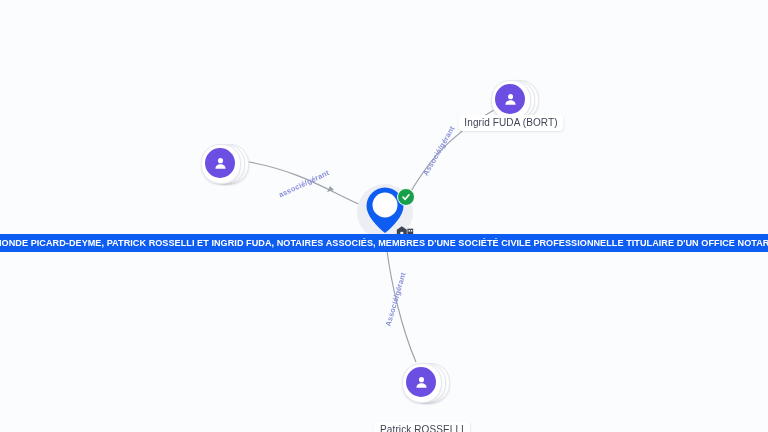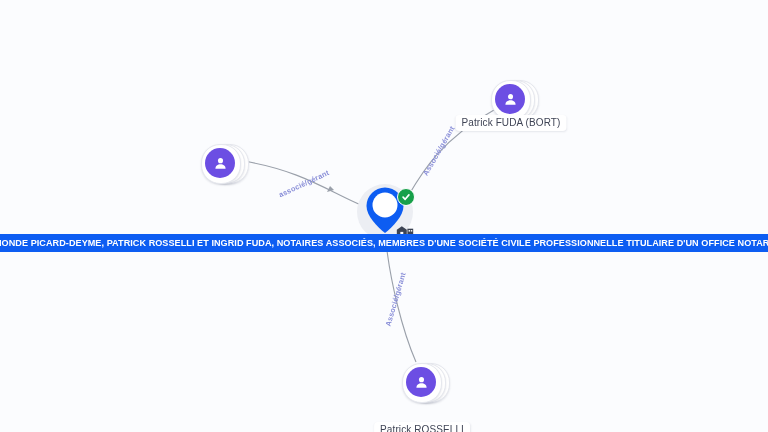--- a/index.html
+++ b/index.html
@@ -189,21 +189,21 @@
       <div class="card c2"></div>
       <div class="card c1"></div>
       <div class="avatar-circle">
         <svg width="17" height="17" viewBox="0 0 24 24" fill="#ffffff">
           <circle cx="12" cy="8" r="3.6"></circle>
           <path d="M4.8 19.4c0-3.9 3.2-6.2 7.2-6.2s7.2 2.3 7.2 6.2z"></path>
         </svg>
       </div>
     </div>
   </div>
-  <div class="node-label" style="left:511px; top:115px;">Patrick FUDA (BORT)</div>
+  <div class="node-label" style="left:511px; top:115px;">Ingrid FUDA (BORT)</div>
 
   <div class="person-node" style="left:221px; top:163px;">
     <div class="stack">
       <div class="card c3"></div>
       <div class="card c2"></div>
       <div class="card c1"></div>
       <div class="avatar-circle">
         <svg width="17" height="17" viewBox="0 0 24 24" fill="#ffffff">
           <circle cx="12" cy="8" r="3.6"></circle>
           <path d="M4.8 19.4c0-3.9 3.2-6.2 7.2-6.2s7.2 2.3 7.2 6.2z"></path>

